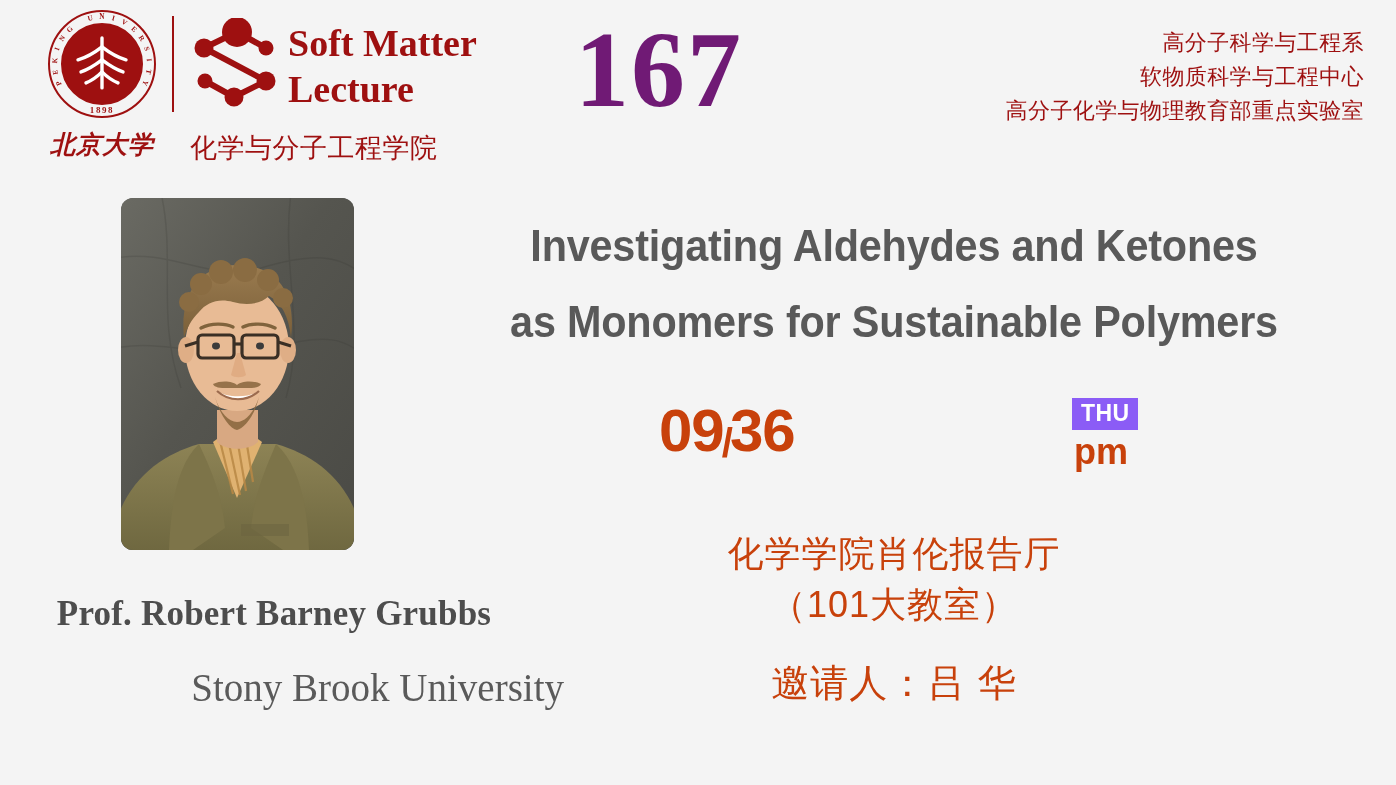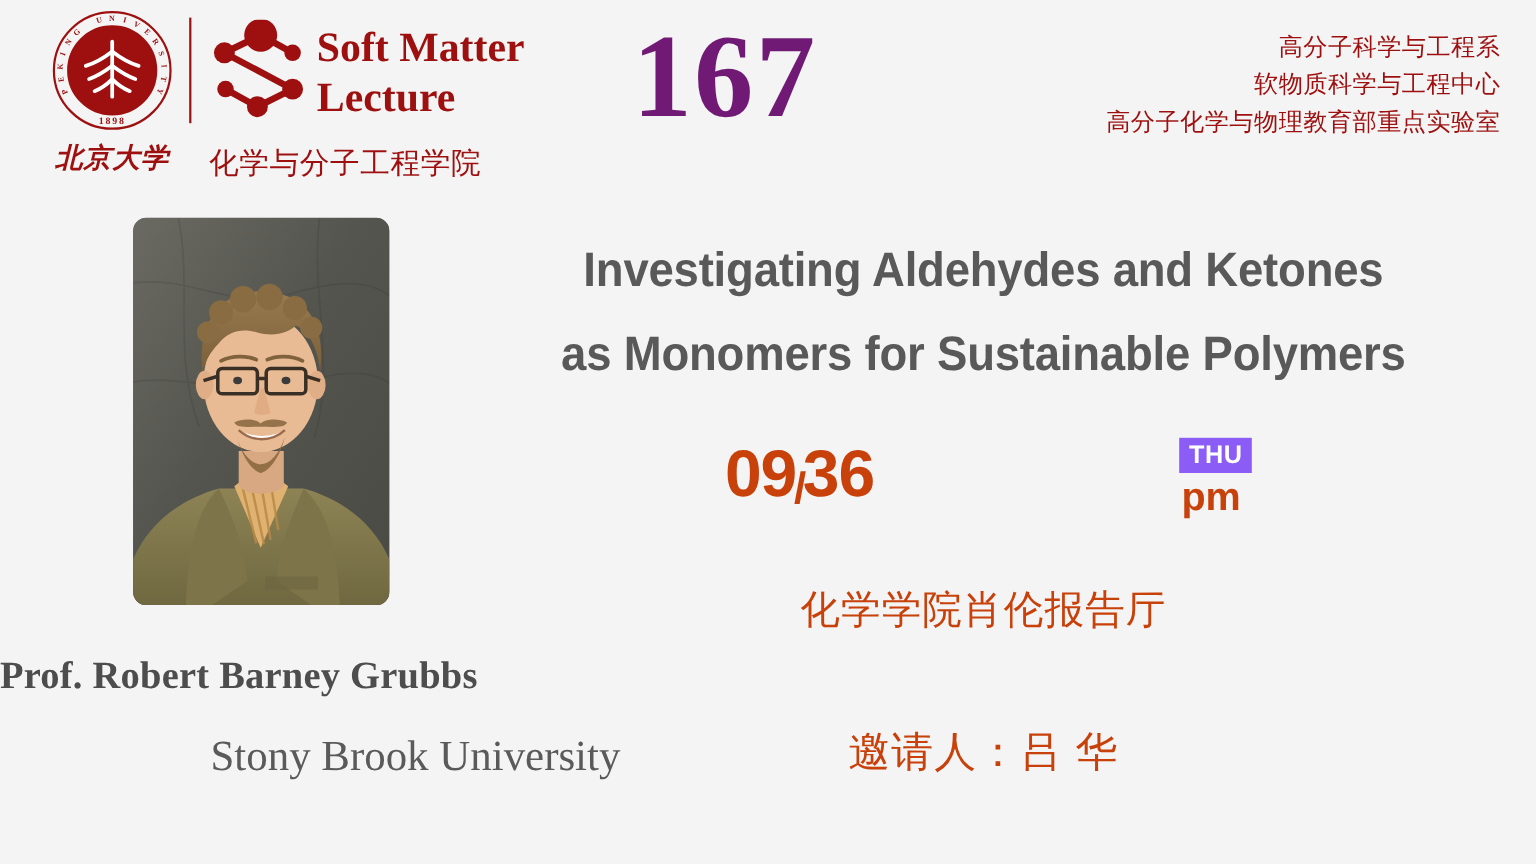--- a/index.html
+++ b/index.html
@@ -155,20 +155,21 @@
     border-radius: 12px;
     overflow: hidden;
     background: #5d5d58;
   }
   #portrait svg { display: block; }
 
   #speaker-name {
     position: absolute;
     left: 0; top: 594px;
     width: 548px;
+    text-align: center;
     font-family: "Liberation Serif", serif;
     font-weight: bold;
     font-size: 35px;
     color: #4d4d4d;
     letter-spacing: 0.2px;
   }
   #speaker-affil {
     position: absolute;
     left: 16px; top: 665px;
     width: 548px;
@@ -441,15 +442,16 @@
 <div id="datetime-row">
   <div id="date-value">
     <span>09</span><span class="slash">/</span><span>36</span>
   </div>
   <div id="weekday-badge">THU</div>
   <div id="meridiem">pm</div>
 </div>
 
 <div id="venue-block">
   <div>化学学院肖伦报告厅</div>
+  <div>（101大教室）</div>
 </div>
 
 <div id="host-line">邀请人：吕 华</div>
 
 </body></html>

